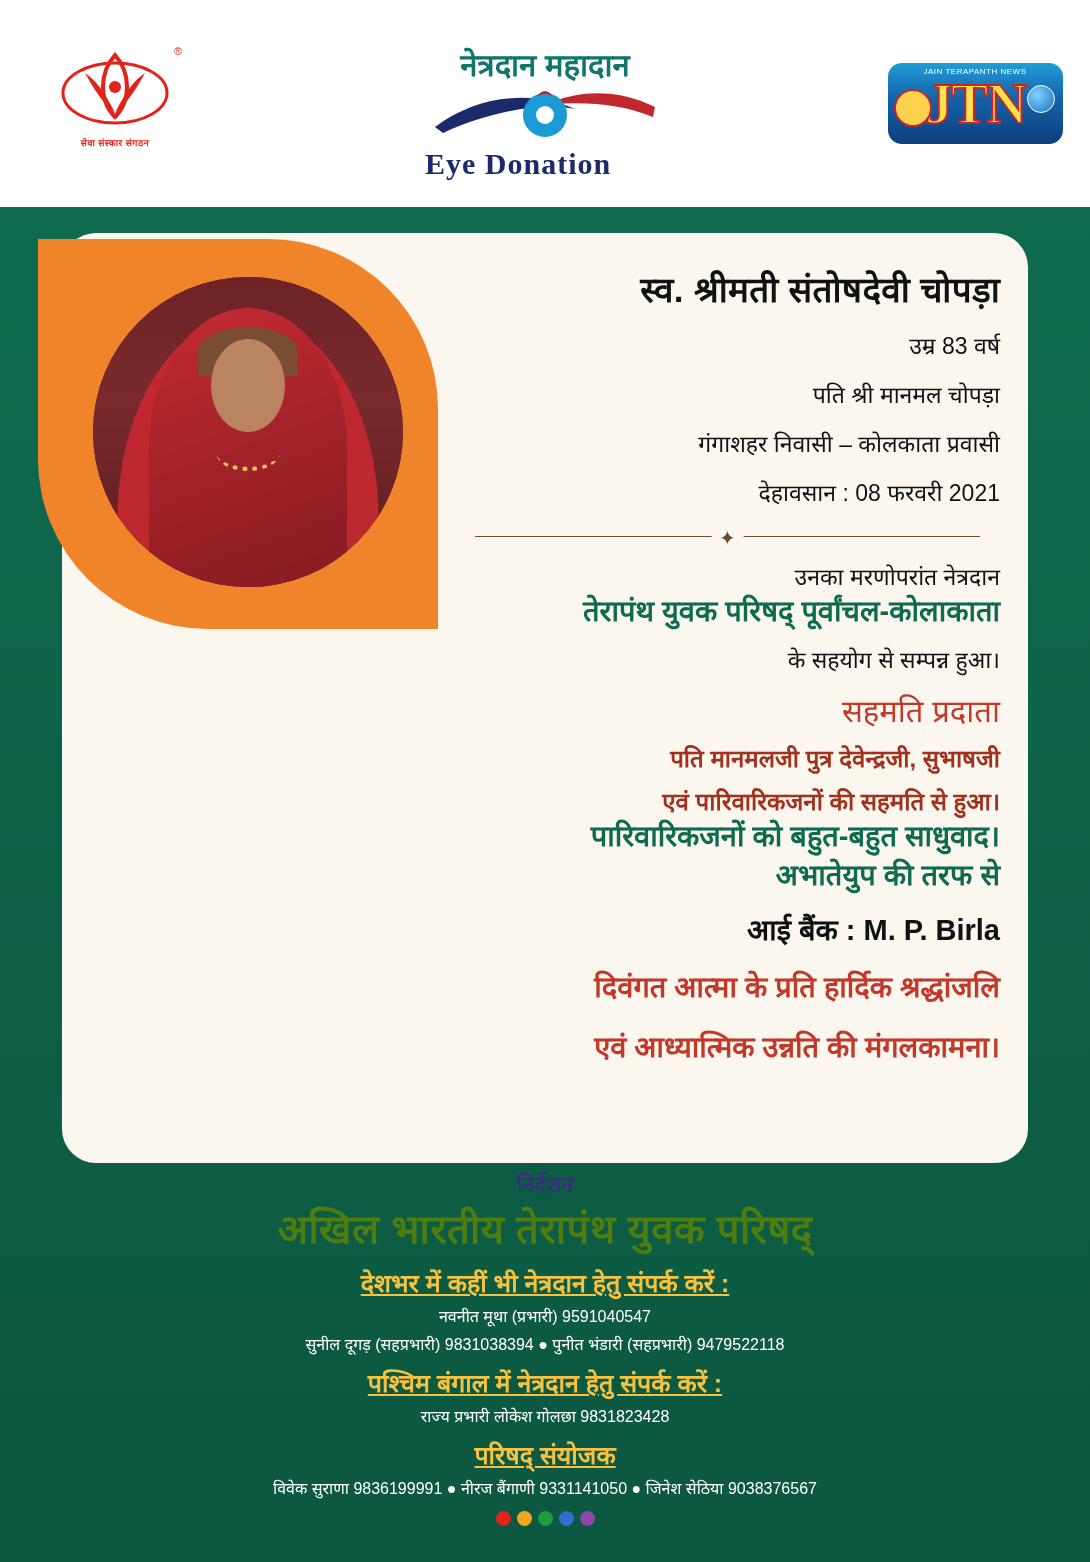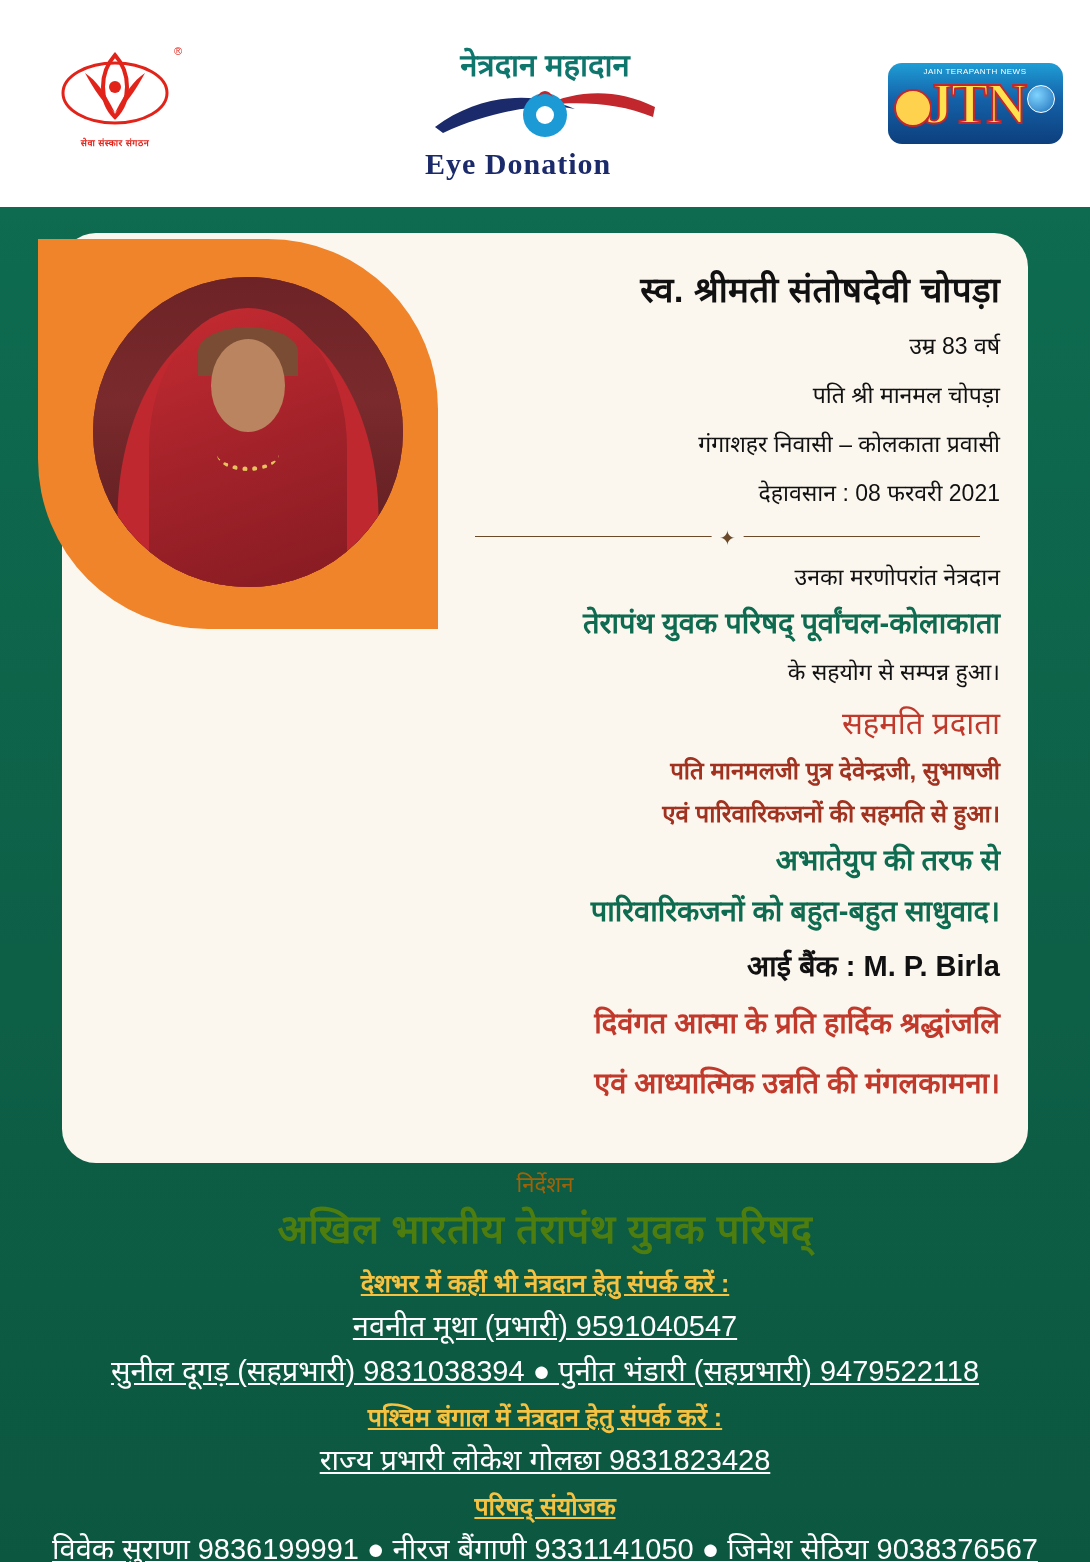--- a/index.html
+++ b/index.html
@@ -246,21 +246,21 @@
   .line-red-big {
     font-size: 31px;
     font-weight: normal;
     color: #c0392b;
     margin-top: 14px;
   }
   .line-green {
     font-size: 29px;
     font-weight: bold;
     color: #0e6b4f;
-    margin-top: 12px;
+    margin-top: 0;
     line-height: 1.35;
   }
   .line-dark {
     font-size: 24px;
     color: #a0321f;
     margin-top: 10px;
     font-weight: bold;
   }
   .line-eyebank {
     font-size: 29px;
@@ -277,36 +277,36 @@
   }
 
   
   .footer {
     position: absolute;
     left: 0; top: 1168px;
     width: 1090px;
     text-align: center;
     color: #ffffff;
   }
-  .f-nirdeshan { font-size: 22px; color: #a16207; text-align: center; }
+  .f-nirdeshan { font-size: 22px; color: #4c1d95; text-align: center; }
   .f-org {
     font-size: 40px;
     font-weight: bold;
     color: #4d7c0f;
     margin-top: 2px;
     letter-spacing: .5px;
   }
   .f-yellow {
     font-size: 25px;
     color: #f5c242;
     font-weight: bold;
     margin-top: 10px;
     text-decoration: underline;
   }
-  .f-white { font-size: 29px; color: #ffffff; margin-top: 6px; text-decoration: underline; }
+  .f-white { font-size: 16px; color: #ffffff; margin-top: 6px; }
   .dots {
     margin-top: 12px;
     display: flex;
     justify-content: center;
     gap: 6px;
   }
   .dots span {
     width: 15px; height: 15px;
     border-radius: 50%;
     display: inline-block;
@@ -386,22 +386,22 @@
     </div>
 
     <div class="line-sm">उनका मरणोपरांत नेत्रदान</div>
     <div class="line-green">तेरापंथ युवक परिषद् पूर्वांचल-कोलाकाता</div>
     <div class="line-sm">के सहयोग से सम्पन्न हुआ।</div>
 
     <div class="line-red-big">सहमति प्रदाता</div>
     <div class="line-dark">पति मानमलजी पुत्र देवेन्द्रजी, सुभाषजी</div>
     <div class="line-dark">एवं पारिवारिकजनों की सहमति से हुआ।</div>
 
+    <div class="line-green">पारिवारिकजनों को बहुत-बहुत साधुवाद।</div>
     <div class="line-green">अभातेयुप की तरफ से</div>
-    <div class="line-green">पारिवारिकजनों को बहुत-बहुत साधुवाद।</div>
 
     <div class="line-eyebank">आई बैंक : M. P. Birla</div>
 
     <div class="line-tribute">दिवंगत आत्मा के प्रति हार्दिक श्रद्धांजलि</div>
     <div class="line-tribute">एवं आध्यात्मिक उन्नति की मंगलकामना।</div>
   </div>
 
   <div class="footer">
     <div class="f-nirdeshan">निर्देशन</div>
     <div class="f-org">अखिल भारतीय तेरापंथ युवक परिषद्</div>

